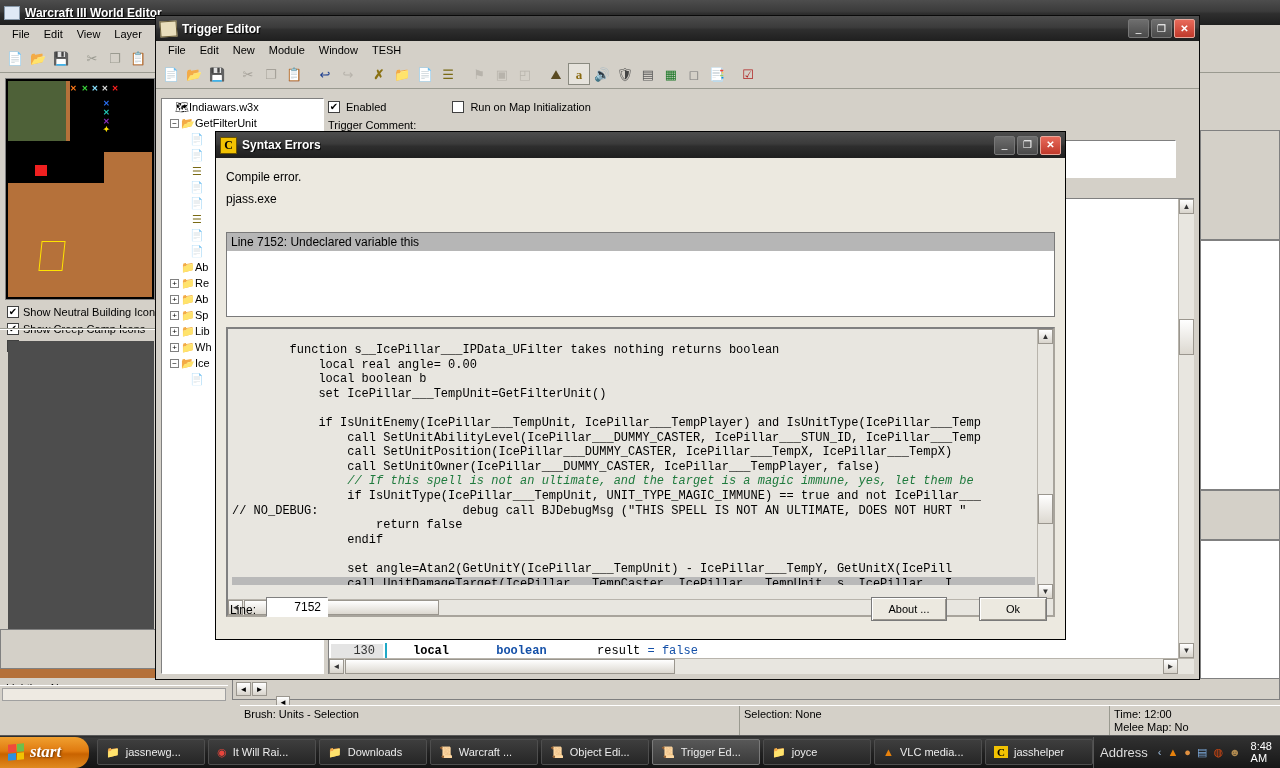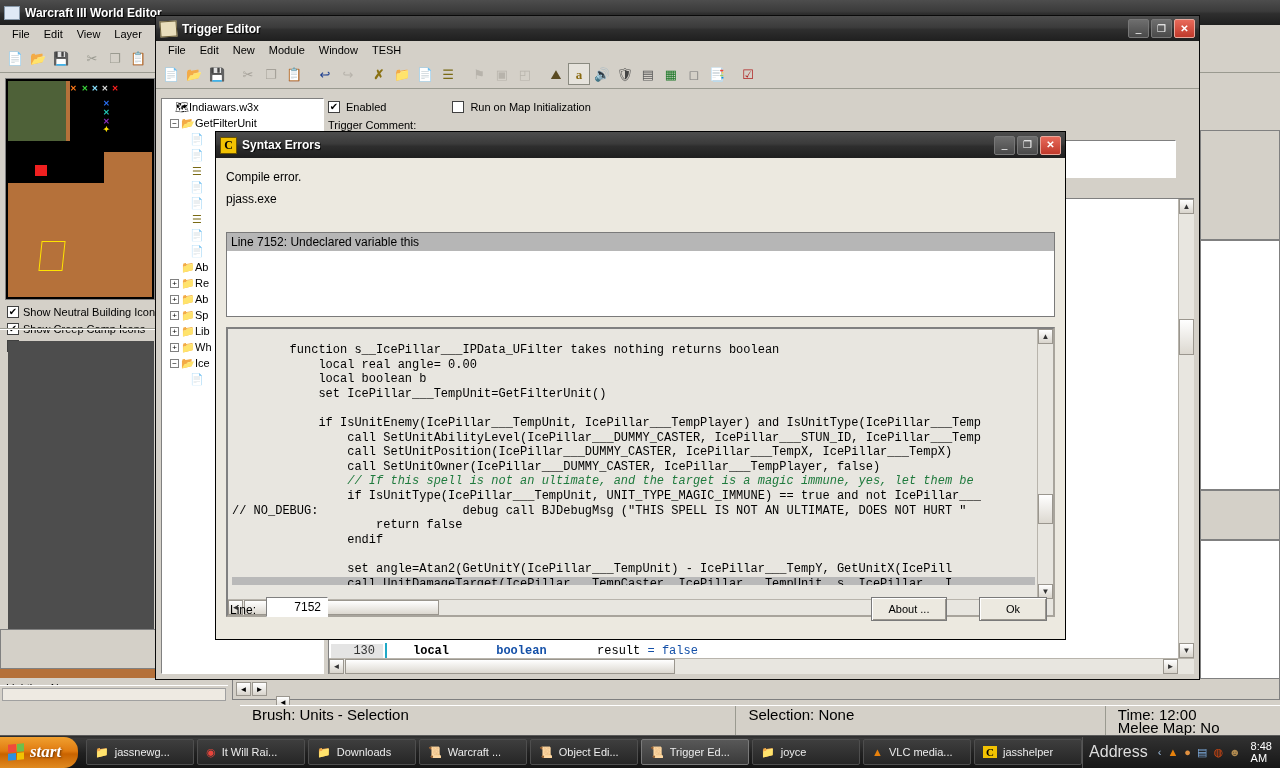--- a/index.html
+++ b/index.html
@@ -63,21 +63,21 @@
     border: 1px solid transparent;
     display: flex; align-items: center; justify-content: center;
     font-size: 13px; line-height: 1;
     background: #d4d0c8;
   }
   .tbi.active { border: 1px solid #8a8a80; background: #e6e3dc; }
   .tbsep { width: 7px; }
 
   
   #we { left: 0; top: 0; width: 1280px; height: 735px; border: none; background: #d4d0c8; }
-  #we .titlebar { width: 1280px; }
+  #we .titlebar { width: 1280px; text-decoration: underline; }
   #we-body { position: absolute; left: 0; top: 73px; width: 1280px; height: 662px; background: #d4d0c8; }
 
   .we-left {
     position: absolute; left: 5px; top: 5px; width: 150px; height: 222px;
     border: 1px solid #808080; background: #000;
   }
   .minimap { position: absolute; inset: 2px; background: #b5713a; }
   .mm-darkland { position: absolute; left:0; top:0; width: 40%; height: 28%; background: #4e6138; }
   .mm-black1 { position:absolute; left: 43%; top:0; width: 57%; height: 28%; background: #000; }
   .mm-black2 { position:absolute; left: 0; top: 28%; width: 67%; height: 19%; background: #000; }
@@ -101,21 +101,21 @@
   .we-hscroll {
     position: absolute; left: 0; top: 612px; width: 228px; height: 17px;
     background: #d4d0c8; border-top: 1px solid #fff;
   }
   .we-hscroll .track { position:absolute; left:2px; top:2px; right:2px; height:13px; background:#eeeae2; border:1px solid #a0a0a0;}
 
   .we-statusbar {
     position: absolute; left: 240px; top: 705px; width: 1040px; height: 30px;
     background: #d4d0c8; border-top: 1px solid #fff; display: flex;
   }
-  .we-statusbar .cell { border-right: 1px solid #9a9a90; padding: 2px 4px; font-size: 15px; color: #000; line-height: 13px; margin-left: 8px; }
+  .we-statusbar .cell { border-right: 1px solid #9a9a90; padding: 2px 4px; font-size: 11px; color: #000; line-height: 13px; }
 
   
   #te { left: 155px; top: 15px; width: 1045px; height: 665px; border: 1px solid #0a0a0a; }
   #te .titlebar { }
   #te-body { position:absolute; left:0; top: 77px; right:0; bottom:0; background: #d4d0c8; }
 
   .te-tree {
     position:absolute; left: 5px; top: 5px; width: 163px; bottom: 5px;
     background: #fff; border: 2px inset #b0b0b0;
     border-top: 1px solid #808080; border-left: 1px solid #808080;
@@ -253,21 +253,21 @@
     color: #ececec; font-size: 11px; white-space: nowrap;
   }
   .task.active { background: linear-gradient(to bottom,#585858,#3a3a3a); border-color:#7a7a7a; }
   .tray {
     margin-left: auto; height: 31px; display:flex; align-items:center; gap: 6px;
     padding: 0 8px 0 6px; color: #eee; font-size: 11px;
     background: linear-gradient(to bottom,#313131,#171717);
     border-left: 1px solid #555;
   }
   .clock { font-size: 11px; color: #fff; padding-left:4px; }
-  .addrlbl { color:#ddd; font-size: 16px; padding-right: 4px; }
+  .addrlbl { color:#ddd; font-size: 13px; padding-right: 4px; }
   .chev { color:#9bbbdd; font-size: 11px; }
 </style>
 </head>
 <body>
 
 <div id="root">
 
   <div class="win" id="we">
     <div class="titlebar">
       <div style="width:16px;height:14px;background:#dfe9f5;border:1px solid #8899aa;"></div>

